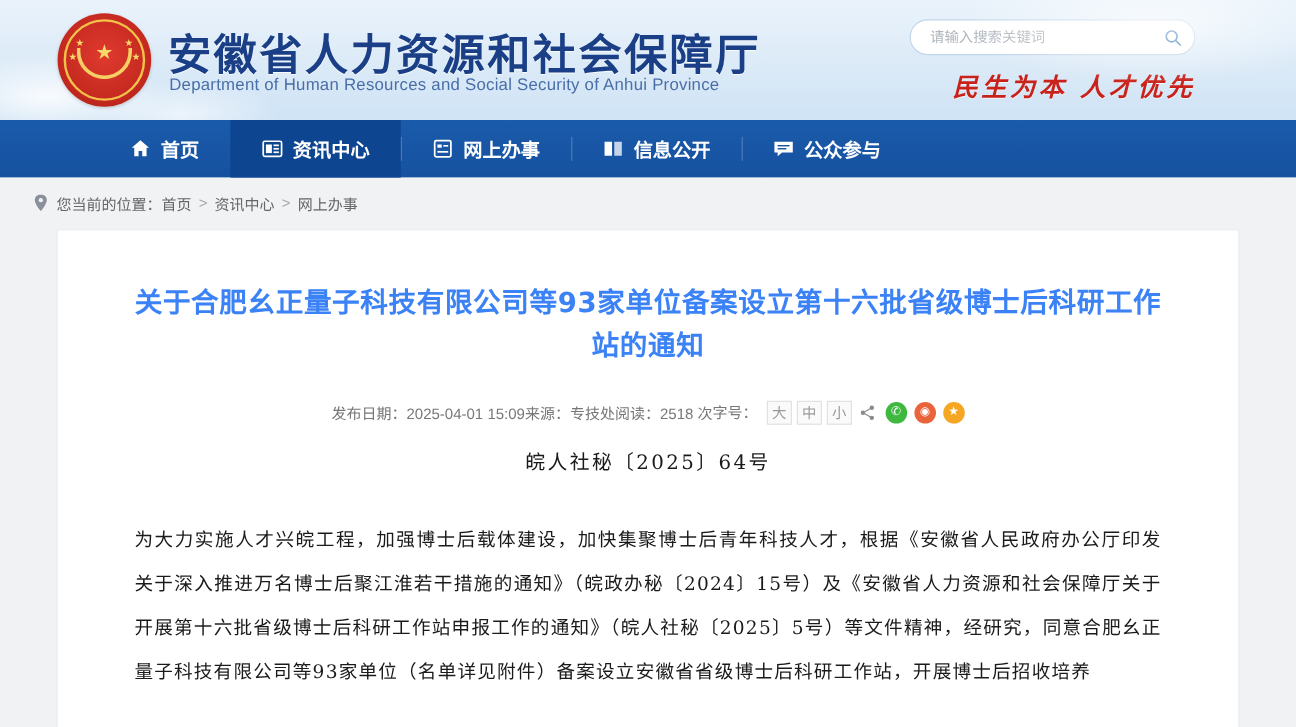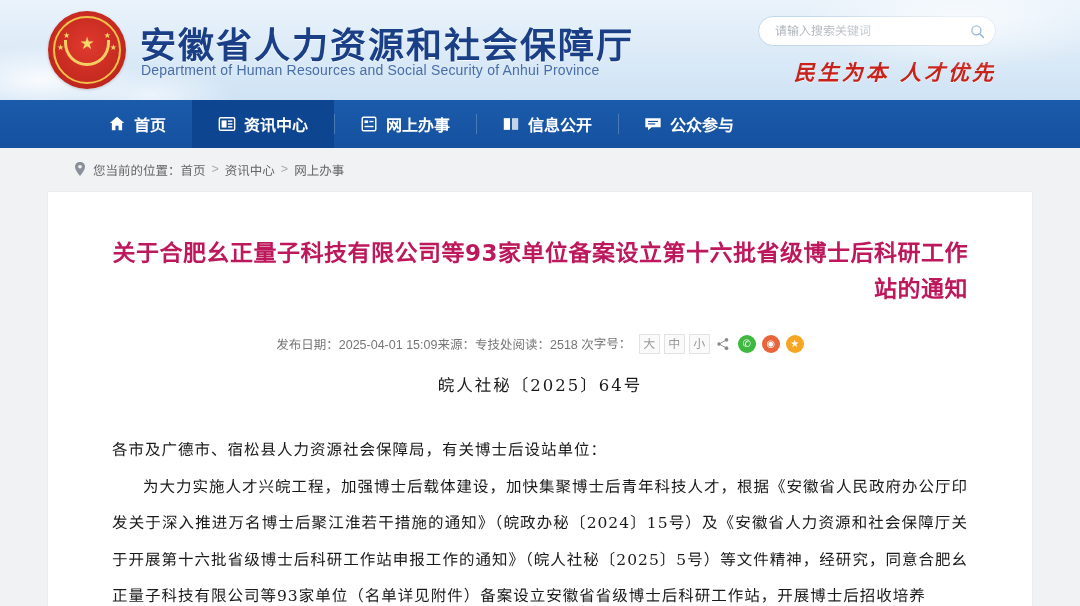--- a/index.html
+++ b/index.html
@@ -122,39 +122,39 @@
     width: 1px; background: rgba(255,255,255,.22);
   }
   .nav-item.active { background: #0e4590; }
   .nav-item.active::before { background: transparent; }
   .nav-ico { width: 18px; height: 18px; display: inline-block; }
   .nav-ico svg { display: block; }
 
   
   .crumb-wrap {
     height: 42px; display: flex; align-items: center;
-    padding-left: 74px; background: #f1f2f4;
+    padding-left: 28px; background: #f1f2f4;
     font-size: 12.5px; color: #666;
   }
   .pin-icon { width: 12px; height: 14px; margin-right: 7px; }
   .crumb-sep { margin: 0 6px; color: #aaa; }
   .crumb-link { color: #666; cursor: pointer; }
 
   
   .card {
     position: absolute; left: 48px; top: 192px;
     width: 984px; min-height: 414px;
     background: #fff;
     box-shadow: 0 0 0 1px #ececec;
   }
   .art-title {
     margin: 44px 64px 0;
     font-family: "DejaVu Sans", "Liberation Sans", sans-serif;
     font-size: 23px; font-weight: 700; line-height: 1.55;
-    color: #be185d; text-align: right; letter-spacing: .5px;
+    color: #3b82f6; text-align: center; letter-spacing: .5px;
   }
   .meta {
     margin-top: 26px;
     display: flex; align-items: center; justify-content: center;
     font-size: 12.5px; color: #777;
   }
   .meta .fs-label { margin-right: 2px; }
   .fs-group { display: inline-flex; gap: 4px; margin-left: 2px; }
   .fs-btn {
     width: 21px; height: 20px; border: 1px solid #e2e2e2; background: #fafafa;
@@ -323,18 +323,17 @@
         </span>
         <span class="share-ico sg-wechat">✆</span>
         <span class="share-ico sg-weibo">◉</span>
         <span class="share-ico sg-star">★</span>
       </span>
     </div>
 
     <div class="doc-no">皖人社秘〔2025〕64号</div>
 
     <div class="body-text">
-      <p>各市及广德市、宿松县人力资源社会保障局，有关博士后设站单位：</p>
       <p>为大力实施人才兴皖工程，加强博士后载体建设，加快集聚博士后青年科技人才，根据《安徽省人民政府办公厅印发关于深入推进万名博士后聚江淮若干措施的通知》（皖政办秘〔2024〕15号）及《安徽省人力资源和社会保障厅关于开展第十六批省级博士后科研工作站申报工作的通知》（皖人社秘〔2025〕5号）等文件精神，经研究，同意合肥幺正量子科技有限公司等93家单位（名单详见附件）备案设立安徽省省级博士后科研工作站，开展博士后招收培养</p>
     </div>
   </div>
 
 </div>
 
 </body></html>

